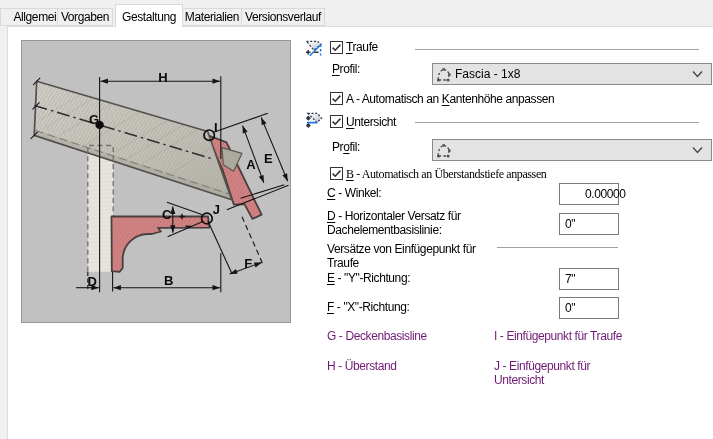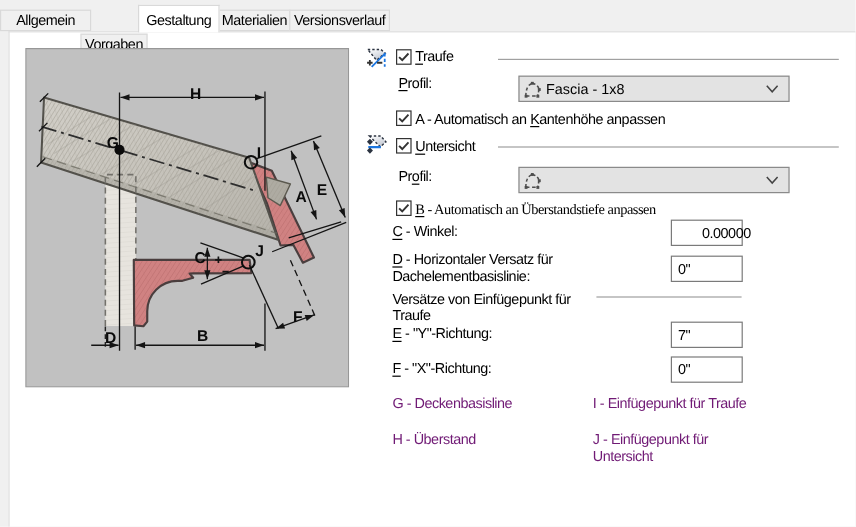--- a/index.html
+++ b/index.html
@@ -11,33 +11,33 @@
   #panel{left:7px;top:26px;width:706px;height:413px;background:#fff;border:1px solid #dcdcdc;border-right:none;border-bottom:none;box-sizing:border-box;}
   .tab{position:absolute;top:8px;height:18px;background:#f0f0f0;border:1px solid #d9d9d9;box-sizing:border-box;text-align:center;line-height:17px;}
   .tab.active{top:4px;height:23px;background:#fff;border-bottom:none;z-index:5;line-height:25px;}
   
   #draw{left:21px;top:40px;}
   
   .cb{position:absolute;width:13px;height:13px;background:#fff;border:1px solid #333;box-sizing:border-box;}
   .cb svg{position:absolute;left:0px;top:0px;}
   .lbl{position:absolute;white-space:nowrap;line-height:14.3px;}
   .inp{position:absolute;width:60px;height:22px;border:1px solid #7a7a7a;background:#fff;box-sizing:border-box;line-height:20px;padding-left:5px;}
-  .combo{position:absolute;left:432px;width:226px;height:22px;background:#e3e3e3;border:1px solid #8a8a8a;box-sizing:border-box;line-height:20px;}
+  .combo{position:absolute;left:432px;width:280px;height:22px;background:#e3e3e3;border:1px solid #8a8a8a;box-sizing:border-box;line-height:20px;}
   .combo .txt{position:absolute;left:22px;top:0;letter-spacing:0;}
   .sep{position:absolute;height:1px;background:#a0a0a0;}
   .gray{color:#701a75;}
   u{text-underline-offset:2px;}
 </style>
 </head>
 <body>
 
 <div class="abs" id="panel"></div>
 
 <div class="tab" style="left:0;width:76px;">Allgemein</div>
-<div class="tab" style="left:67px;width:56px;margin-top:20px;">Vorgaben</div>
+<div class="tab" style="left:57px;width:56px;">Vorgaben</div>
 <div class="tab active" style="left:115px;width:68px;">Gestaltung</div>
 <div class="tab" style="left:182px;width:60px;">Materialien</div>
 <div class="tab" style="left:241px;width:84px;">Versionsverlauf</div>
 
 <svg class="abs" id="draw" width="270" height="283" viewBox="21 40 270 283">
 <defs>
 <linearGradient id="roofg" x1="0" y1="0" x2="1" y2="1">
         <stop offset="0" stop-color="#d2cfc8"></stop>
         <stop offset="0.55" stop-color="#c5c2ba"></stop>
         <stop offset="1" stop-color="#b5b2aa"></stop>

